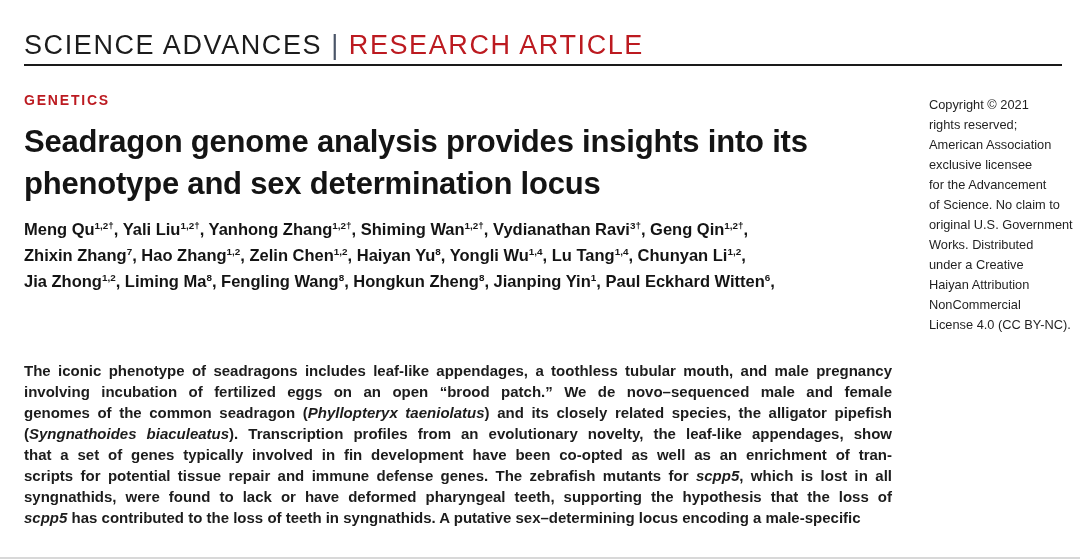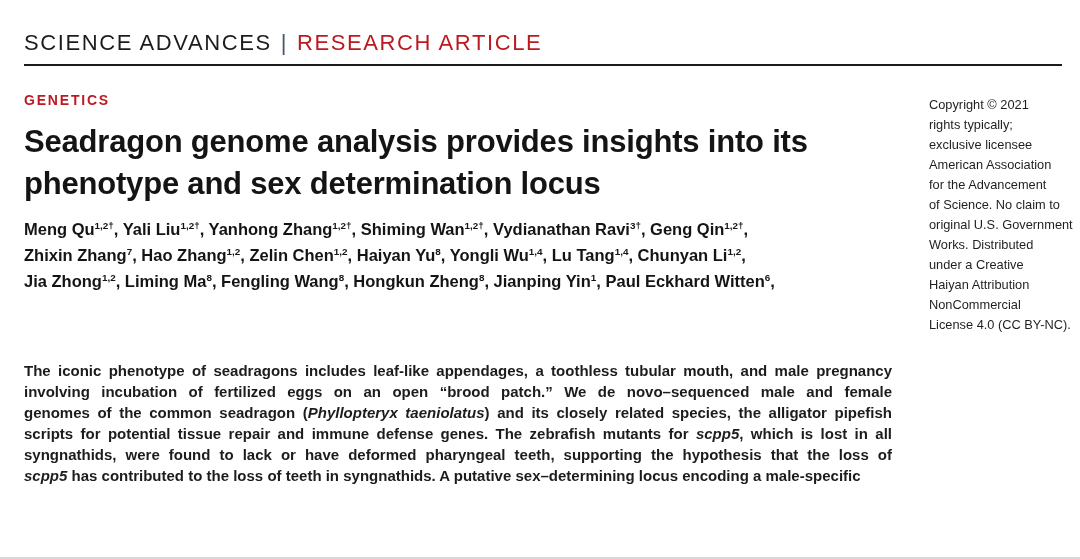--- a/index.html
+++ b/index.html
@@ -13,21 +13,21 @@
     height: 559px;
     background: #ffffff;
     overflow: hidden;
     font-family: "Liberation Sans", sans-serif;
     color: var(--ink);
   }
   .masthead {
     position: absolute;
     left: 24px;
     top: 30px;
-    font-size: 22px;
+    font-size: 27px;
     letter-spacing: 1.6px;
     font-weight: 400;
     white-space: nowrap;
   }
   .masthead .journal { color: #1c1c1c; }
   .masthead .divider { color: #4a5568; margin: 0 9px; font-weight: 300; }
   .masthead .type { color: var(--red); }
   .rule {
     position: absolute;
     left: 24px;
@@ -129,30 +129,32 @@
   <div class="authors">
       <div class="rich-line"><span>Meng Qu</span><sup>1,2†</sup><span>, Yali Liu</span><sup>1,2†</sup><span>, Yanhong Zhang</span><sup>1,2†</sup><span>, Shiming Wan</span><sup>1,2†</sup><span>, Vydianathan Ravi</span><sup>3†</sup><span>, Geng Qin</span><sup>1,2†</sup><span>,</span></div>
       <div class="rich-line"><span>Zhixin Zhang</span><sup>7</sup><span>, Hao Zhang</span><sup>1,2</sup><span>, Zelin Chen</span><sup>1,2</sup><span>, Haiyan Yu</span><sup>8</sup><span>, Yongli Wu</span><sup>1,4</sup><span>, Lu Tang</span><sup>1,4</sup><span>, Chunyan Li</span><sup>1,2</sup><span>,</span></div>
       <div class="rich-line"><span>Jia Zhong</span><sup>1,2</sup><span>, Liming Ma</span><sup>8</sup><span>, Fengling Wang</span><sup>8</sup><span>, Hongkun Zheng</span><sup>8</sup><span>, Jianping Yin</span><sup>1</sup><span>, Paul Eckhard Witten</span><sup>6</sup><span>,</span></div>
     </div>
 
   <div class="abstract">
       <div class="rich-line"><span>The iconic phenotype of seadragons includes leaf-like appendages, a toothless tubular mouth, and male pregnancy</span></div>
       <div class="rich-line"><span>involving incubation of fertilized eggs on an open “brood patch.” We de novo–sequenced male and female</span></div>
       <div class="rich-line"><span>genomes of the common seadragon (</span><i>Phyllopteryx taeniolatus</i><span>) and its closely related species, the alligator pipefish</span></div>
+      <div class="rich-line"><span>(</span><i>Syngnathoides biaculeatus</i><span>). Transcription profiles from an evolutionary novelty, the leaf-like appendages, show</span></div>
+      <div class="rich-line"><span>that a set of genes typically involved in fin development have been co-opted as well as an enrichment of tran-</span></div>
       <div class="rich-line"><span>scripts for potential tissue repair and immune defense genes. The zebrafish mutants for </span><i>scpp5</i><span>, which is lost in all</span></div>
       <div class="rich-line"><span>syngnathids, were found to lack or have deformed pharyngeal teeth, supporting the hypothesis that the loss of</span></div>
       <div class="rich-line"><i>scpp5</i><span> has contributed to the loss of teeth in syngnathids. A putative sex–determining locus encoding a male-specific</span></div>
     </div>
 
   <div class="sidebar">
       <div class="line">Copyright © 2021</div>
-      <div class="line">rights typically;</div>
+      <div class="line">rights reserved;</div>
+      <div class="line">American Association</div>
       <div class="line">exclusive licensee</div>
-      <div class="line">American Association</div>
       <div class="line">for the Advancement</div>
       <div class="line">of Science. No claim to</div>
       <div class="line">original U.S. Government</div>
       <div class="line">Works. Distributed</div>
       <div class="line">under a Creative</div>
       <div class="line">Haiyan Attribution</div>
       <div class="line">NonCommercial</div>
       <div class="line">License 4.0 (CC BY-NC).</div>
     </div>
 

